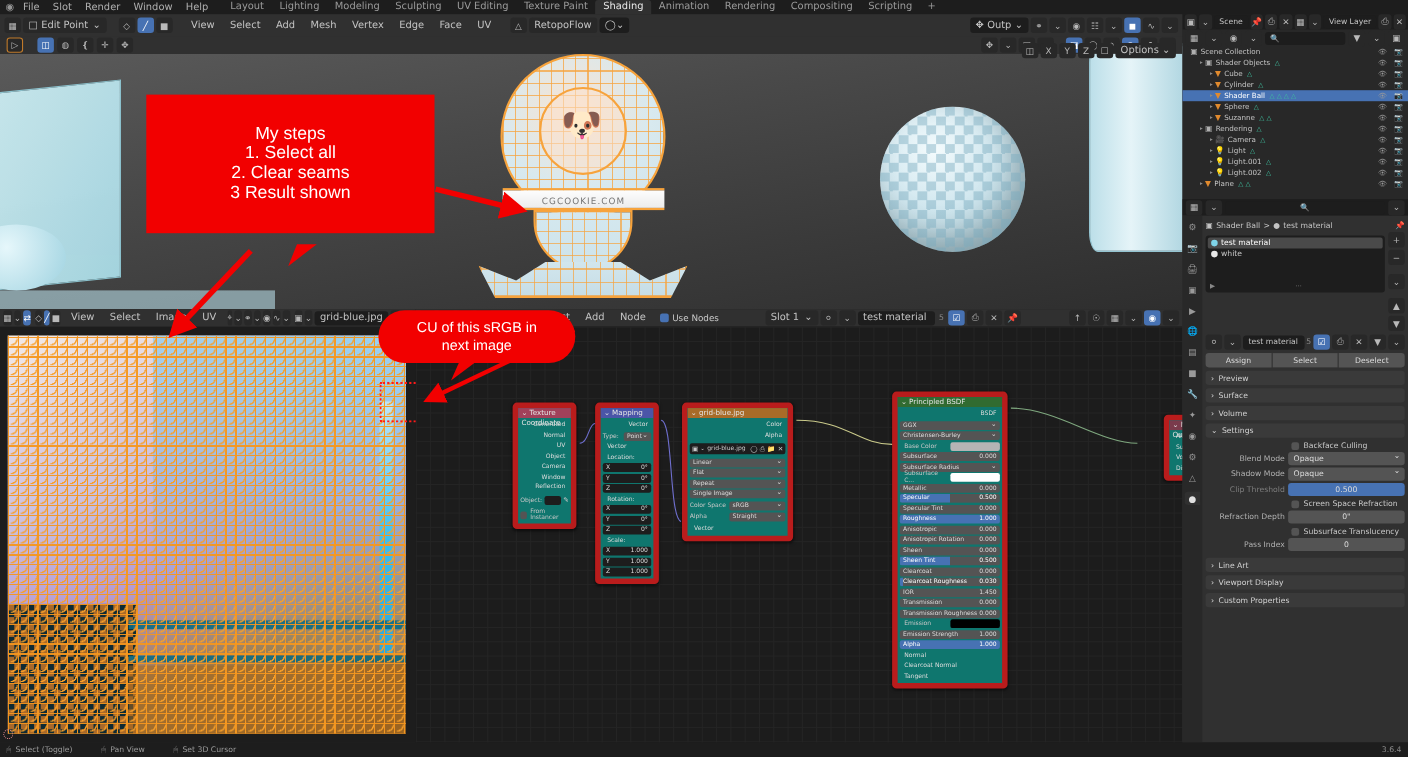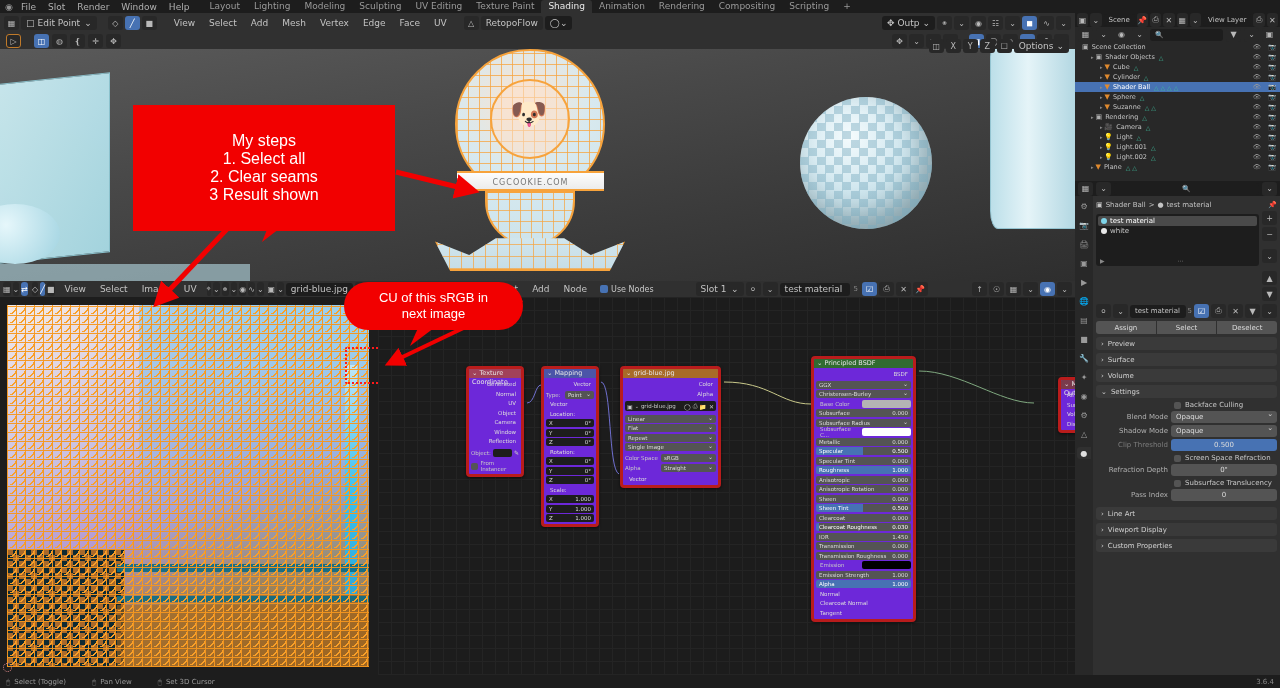--- a/index.html
+++ b/index.html
@@ -47,21 +47,21 @@
 
   
   #ned { position:absolute; left:378px; top:281px; width:697px; height:394px; background:#1d1d1d; }
   #ned-header { height:16px; display:flex; align-items:center; padding:0 3px; gap:2px; background:#303030; }
   #ned-canvas { position:absolute; left:0; top:16px; width:697px; height:378px;
       background:#1c1c1c;
       background-image:linear-gradient(#242424 1px,transparent 1px),linear-gradient(90deg,#242424 1px,transparent 1px);
       background-size:13px 13px; }
   #ned-crumb { position:absolute; left:6px; top:20px; font-size:8px; color:#999; }
 
-  .node { position:absolute; border-radius:4px; background:#6d28d9; border:3px solid #b91c1c;
+  .node { position:absolute; border-radius:4px; background:#0f766e; border:5px solid #b91c1c;
           box-shadow:0 1px 3px rgba(0,0,0,.6); overflow:hidden; }
   .node .hdr { height:9px; font-size:6.5px; line-height:9px; padding:0 3px; color:#e4e4e4; }
   .node .body { padding:2px; display:flex; flex-direction:column; gap:1.5px; }
   .nrow { height:8px; display:flex; align-items:center; font-size:5.5px; padding:0 3px;
           border-radius:2px; background:#545454; color:#ddd; position:relative; }
   .nrow.plain { background:transparent; padding-left:4px; }
   .nrow .v { margin-left:auto; }
   .nrow.blue { background:#4772b3; color:#fff; }
   .nrow.field { background:#1d1d1d; }
   .nrow.drop { background:#545454; }
@@ -104,21 +104,21 @@
   .ck { display:flex; align-items:center; gap:4px; font-size:7px; margin-top:3px; padding-left:78px;}
 
   
   #status { position:absolute; left:0; top:675px; width:1280px; height:13px; background:#1d1d1d;
             display:flex; align-items:center; padding:0 6px; gap:26px; font-size:7px; color:#9a9a9a;}
   #status .ver { margin-left:auto; color:#8a8a8a; font-size:7px;}
 
   
   .anno { position:absolute; background:#f20000; color:#fff; font-family:"Liberation Sans",sans-serif;
           font-weight:400; text-align:center; z-index:50; }
-  #anno1 { left:133px; top:105px; width:262px; height:126px; display:flex; flex-direction:column;
+  #anno1 { left:133px; top:86px; width:262px; height:126px; display:flex; flex-direction:column;
            justify-content:center; font-size:16px; line-height:18px; }
   #anno2 { left:344px; top:282px; width:179px; height:48px; border-radius:24px; display:flex;
            flex-direction:column; justify-content:center; font-size:13px; line-height:16px; }
 </style>
 </head>
 <body>
 
 <div id="app">
 
   <div id="topbar">

